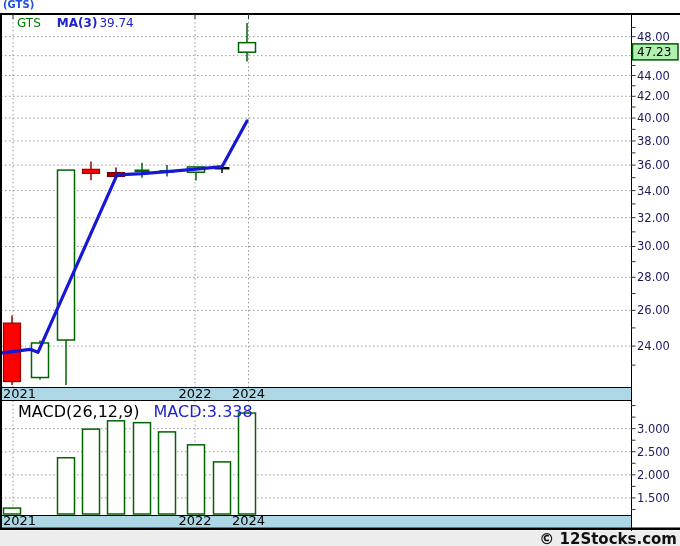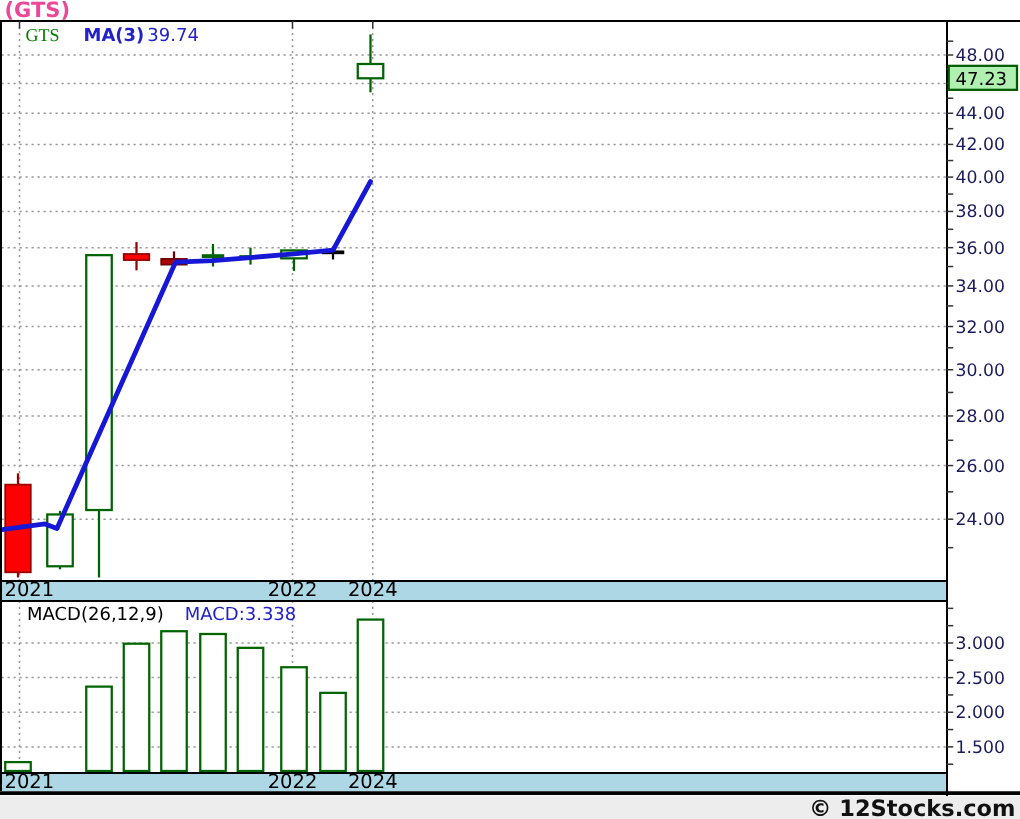--- a/index.html
+++ b/index.html
@@ -1,25 +1,25 @@
 <!DOCTYPE html>
 <html><head>
 <meta charset="utf-8">
 <style>
   html,body{margin:0;padding:0;}
   body{width:680px;height:546px;position:relative;background:#fff;overflow:hidden;
        font-family:"DejaVu Sans", "Liberation Sans", sans-serif;}
   svg#chart{position:absolute;left:0;top:0;z-index:1;}
   .overlay{position:absolute;z-index:2;white-space:nowrap;}
-  #title{left:3px;top:-1px;font-size:14px;font-weight:bold;color:#ec4899;}
+  #title{left:3px;top:-1px;font-size:10px;font-weight:bold;color:#1d4ed8;}
   #legend{left:17px;top:16px;font-size:12px;}
-  #legend .sym{color:#007a00;font-family:Liberation Serif, serif;}
+  #legend .sym{color:#007a00;}
   #legend .ma{color:#2222cc;margin-left:16px;font-weight:bold;}
   #legend .maval{color:#2222cc;margin-left:2px;}
-  #macd-header{left:18px;top:402px;font-size:12px;}
+  #macd-header{left:18px;top:402px;font-size:16px;}
   #macd-header .lbl{color:#000;}
   #macd-header .val{color:#2222cc;margin-left:14px;}
   #copyright{right:3px;top:530px;font-size:15px;font-weight:bold;color:#111;}
 </style>
 </head>
 <body>
 
 <div id="title" class="overlay">(GTS)</div>
 
 <div id="legend" class="overlay">

